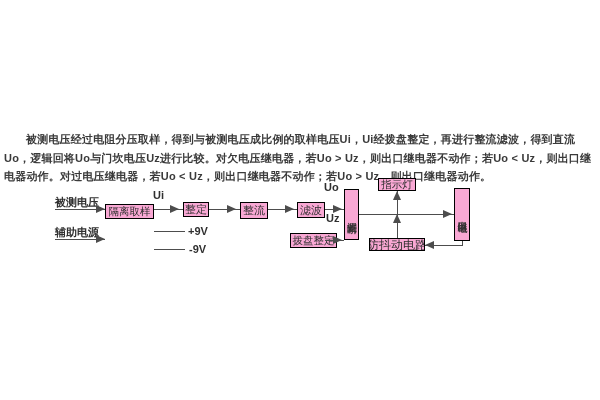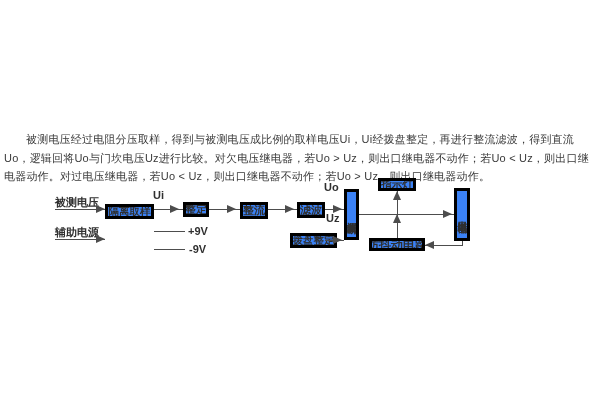--- a/index.html
+++ b/index.html
@@ -3,26 +3,26 @@
 <meta charset="utf-8">
 <style>
   html,body{margin:0;padding:0;}
   body{
     width:600px;height:400px;background:#ffffff;position:relative;overflow:hidden;
     font-family:"Liberation Sans",sans-serif;
   }
   #stage{position:absolute;left:0;top:0;width:600px;height:400px;}
   .para{
     position:absolute;left:4px;top:130px;width:594px;
-    font-size:11px;line-height:18.5px;font-weight:normal;color:#3a3a3a;
+    font-size:11px;line-height:18.5px;font-weight:bold;color:#3a3a3a;
     text-indent:2em;letter-spacing:0.2px;
   }
   .block{
-    position:absolute;box-sizing:border-box;border:3px solid #000000;background:#3b82f6;
-    color:#2f2f2f;font-weight:bold;font-size:11px;
+    position:absolute;box-sizing:border-box;border:1px solid #000000;background:#f9a8d4;
+    color:#2f2f2f;font-weight:normal;font-size:11px;
     display:flex;align-items:center;justify-content:center;
     white-space:nowrap;line-height:1;overflow:hidden;
   }
   .vblock{
     writing-mode:vertical-rl;text-orientation:upright;
     font-size:10px;letter-spacing:0.5px;
   }
   .twolines{flex-direction:column;font-size:10.5px;line-height:13px;}
   .hline{position:absolute;height:1px;background:#4d4d4d;}
   .vline{position:absolute;width:1px;background:#4d4d4d;}

